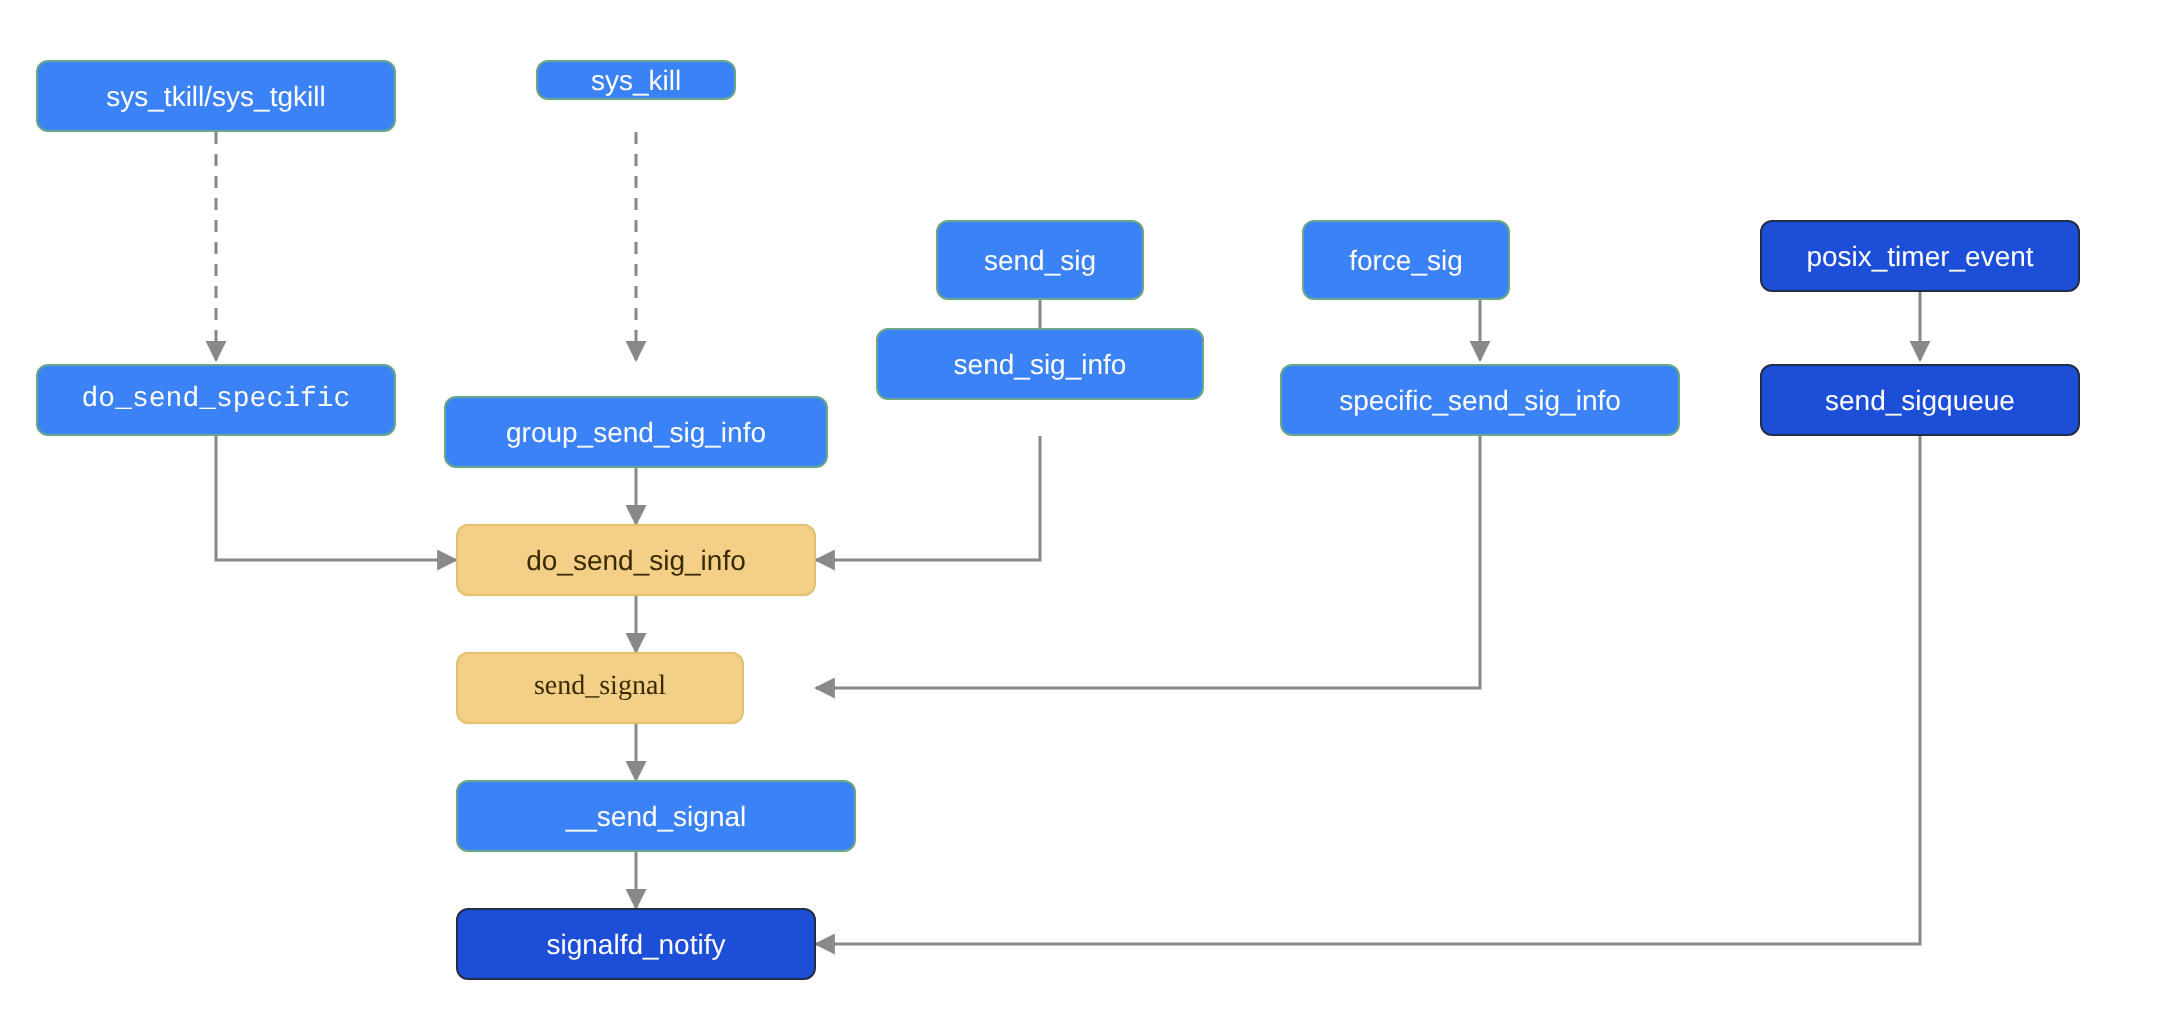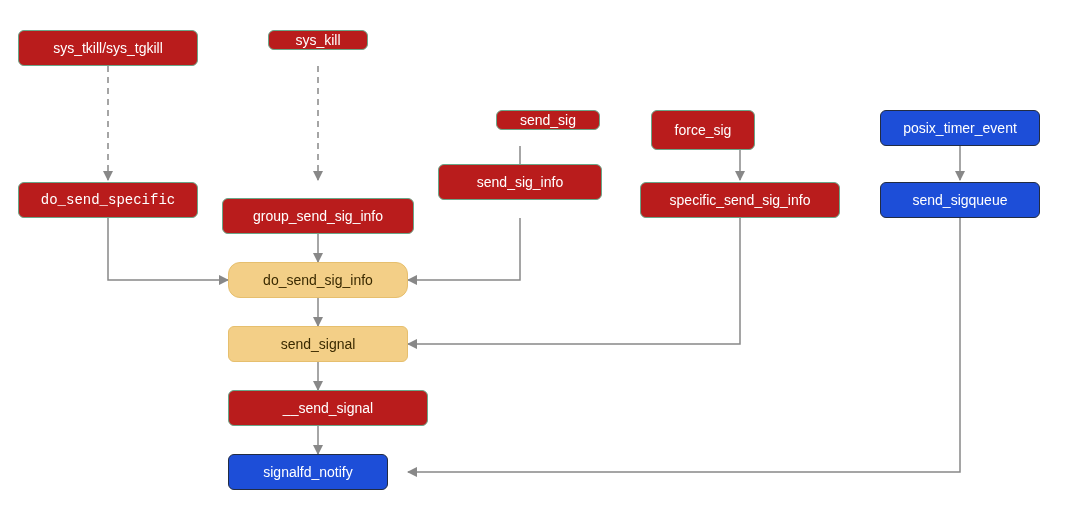--- a/index.html
+++ b/index.html
@@ -20,21 +20,21 @@
     align-items: center;
     justify-content: center;
     text-align: center;
     box-sizing: border-box;
     padding: 0 12px;
     font-weight: 400;
     white-space: nowrap;
     overflow: hidden;
   }
   .green {
-    background: #b91c1c;
+    background: #3b82f6;
     border: 1px solid #6aa688;
     color: #102a1c;
   }
   .green-light {
     color: #ffffff;
   }
   .yellow {
     background: #f3cf87;
     border: 1px solid #e6bf6e;
     color: #3a2a00;
@@ -89,21 +89,21 @@
   <path d="M 960 218 L 960 472 L 408 472" stroke="#888888" stroke-width="1.5" fill="none" marker-end="url(#arrow)"></path>
 </svg>
 
 <div class="node green green-light" style="left:18px;  top:30px;  width:180px; height:36px;">
   <span>sys_tkill/sys_tgkill</span>
 </div>
 <div class="node green green-light" style="left:268px; top:30px;  width:100px; height:20px;">
   <span>sys_kill</span>
 </div>
 
-<div class="node green green-light" style="left:496px; top:110px; width:104px; height:20px;">
+<div class="node green green-light" style="left:468px; top:110px; width:104px; height:40px;">
   <span>send_sig</span>
 </div>
 <div class="node green green-light" style="left:651px; top:110px; width:104px; height:40px;">
   <span>force_sig</span>
 </div>
 <div class="node darkblue" style="left:880px; top:110px; width:160px; height:36px;">
   <span>posix_timer_event</span>
 </div>
 
 <div class="node green green-light" style="left:18px;  top:182px; width:180px; height:36px;font-family:Liberation Mono, monospace;">
@@ -115,27 +115,27 @@
 <div class="node green green-light" style="left:438px; top:164px; width:164px; height:36px;">
   <span>send_sig_info</span>
 </div>
 <div class="node green green-light" style="left:640px; top:182px; width:200px; height:36px;">
   <span>specific_send_sig_info</span>
 </div>
 <div class="node darkblue" style="left:880px; top:182px; width:160px; height:36px;">
   <span>send_sigqueue</span>
 </div>
 
-<div class="node yellow" style="left:228px; top:262px; width:180px; height:36px;border-radius:12px;">
+<div class="node yellow" style="left:228px; top:262px; width:180px; height:36px;">
   <span>do_send_sig_info</span>
 </div>
 
-<div class="node yellow" style="left:228px; top:326px; width:180px; height:36px;">
+<div class="node yellow" style="left:228px; top:326px; width:144px; height:36px;font-family:Liberation Serif, serif;">
   <span>send_signal</span>
 </div>
 
 <div class="node green green-light" style="left:228px; top:390px; width:200px; height:36px;">
   <span>__send_signal</span>
 </div>
 
-<div class="node darkblue" style="left:228px; top:454px; width:160px; height:36px;">
+<div class="node darkblue" style="left:228px; top:454px; width:180px; height:36px;">
   <span>signalfd_notify</span>
 </div>
 
 </body></html>

